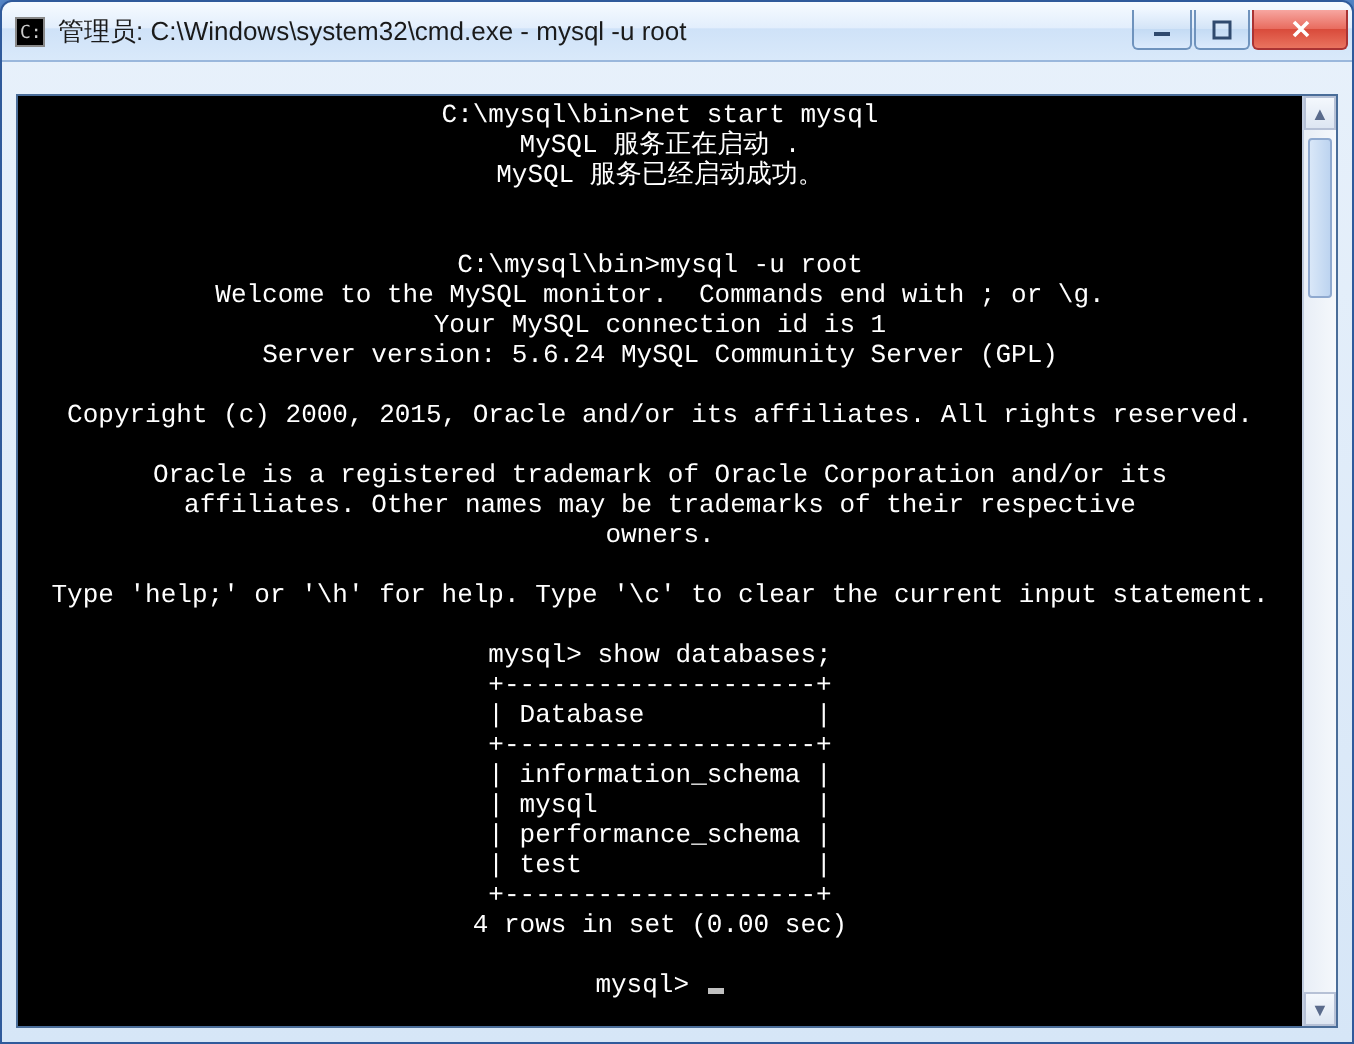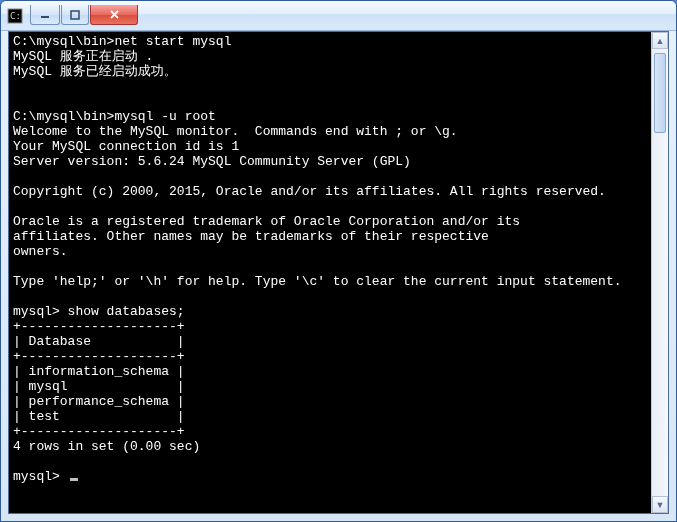--- a/index.html
+++ b/index.html
@@ -54,25 +54,26 @@
   }
   .win-btn.max { width:28px; }
   .win-btn.close {
     width: 48px;
     background: linear-gradient(to bottom,#f7a6a0 0%,#e86b5e 50%,#d94b3b 51%,#e9735f 100%);
     border-color:#a33;
     color:#fff;
   }
   .client {
     flex: 1;
-    margin: 0 7px 7px 7px;
+    margin: 16px 7px 7px 7px;
     border: 1px solid #4a6d99;
     background: #000;
     position: relative;
     overflow: hidden;
+    text-align: center;
   }
   .scrollbar {
     position: absolute;
     right: 0; top: 0; bottom: 0;
     width: 17px;
     background: linear-gradient(to right,#e8eef6,#f5f8fc);
     border-left: 1px solid #c0cbde;
     display:flex; flex-direction:column;
   }
   .sb-btn {
@@ -113,20 +114,21 @@
 <body>
 
 <div class="window">
   <div class="titlebar">
     <span class="icon">
       <svg width="16" height="16" viewBox="0 0 16 16">
         <rect x="1" y="1" width="14" height="14" fill="#000" stroke="#888"></rect>
         <text x="3" y="11" font-size="9" fill="#ccc" font-family="monospace">C:</text>
       </svg>
     </span>
+    <div class="title">管理员: C:\Windows\system32\cmd.exe - mysql  -u root</div>
     <div class="win-controls">
       <div class="win-btn">
         <svg width="10" height="10">
             <rect x="1" y="6" width="8" height="2" fill="#304a6e"></rect>
           </svg>
       </div>
       <div class="win-btn max">
         <svg width="10" height="10">
             <rect x="1" y="1" width="8" height="8" fill="none" stroke="#304a6e" stroke-width="1.5"></rect>
           </svg>

